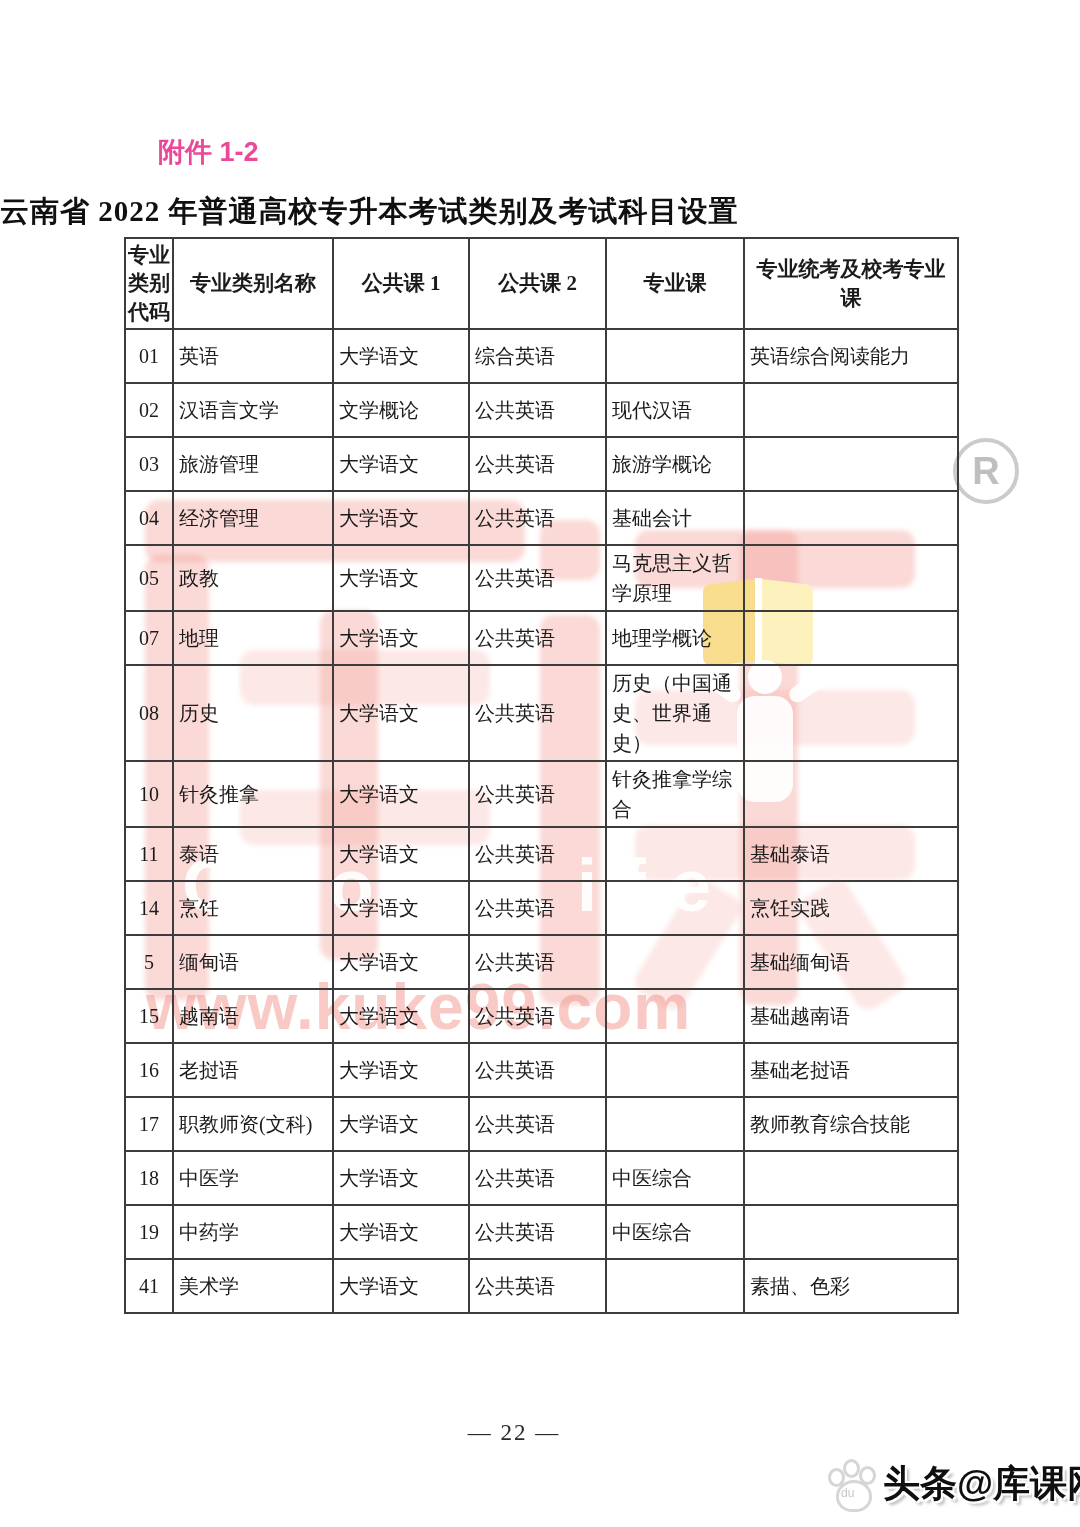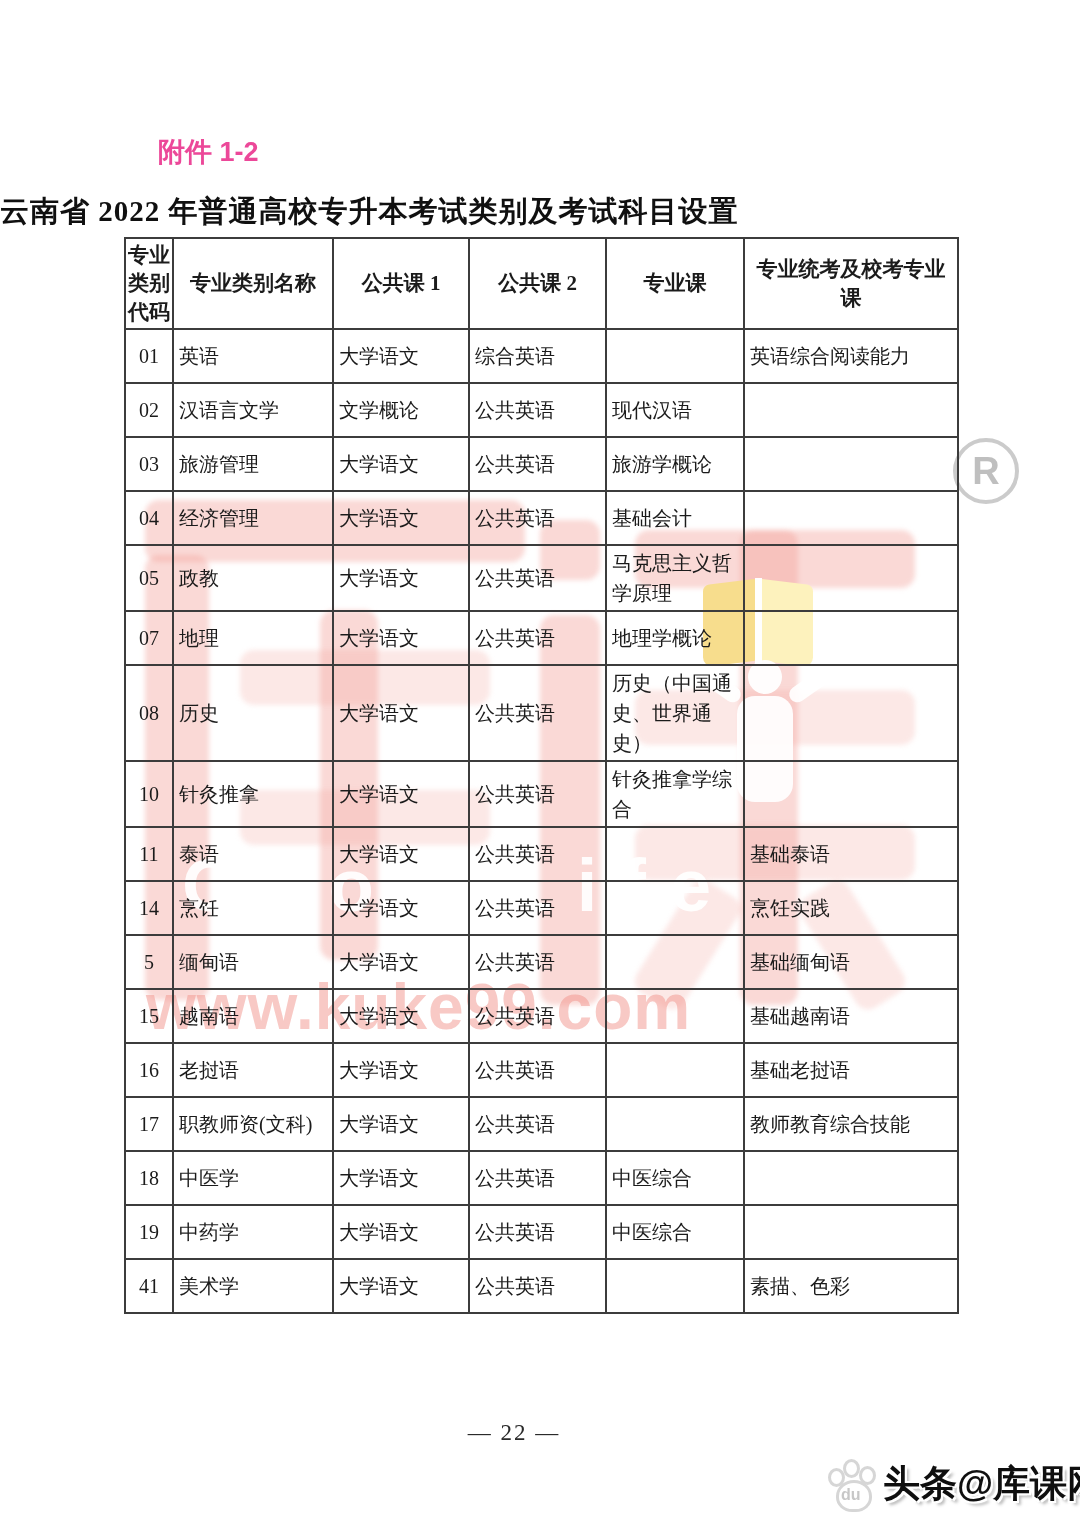--- a/index.html
+++ b/index.html
@@ -92,21 +92,21 @@
   }
   .paw-icon { position:relative; width:50px; height:52px; opacity:0.55; flex:0 0 auto; }
   .paw-icon .pad  { position:absolute; left:8px; top:22px; width:30px; height:26px; border:3px solid #b5b5b5; border-radius:50% 50% 45% 45%; background:#fff; }
   .paw-icon .toe  { position:absolute; width:11px; height:13px; border:3px solid #b5b5b5; border-radius:50%; background:#fff; }
   .paw-icon .toe.t1 { left:0px;  top:10px; }
   .paw-icon .toe.t2 { left:15px; top:1px; }
   .paw-icon .toe.t3 { left:31px; top:8px; }
   .paw-icon .du-label {
     position:absolute; left:13px; top:28px;
     font-family:"Liberation Sans","DejaVu Sans",sans-serif;
-    font-size:16px; font-weight:bold; color:#9a9a9a;
+    font-size:12px; font-weight:normal; color:#9a9a9a;
   }
   .source-text {
     font-family:"Liberation Sans","DejaVu Sans",sans-serif;
     font-size:37px; font-weight:bold; color:#0f0f0f; white-space:nowrap;
     text-shadow:-2px -2px 0 #fff, 2px -2px 0 #fff, -2px 2px 0 #fff, 2px 2px 0 #fff, 4px 4px 3px rgba(60,60,60,0.35);
   }
 </style>
 </head>
 <body>
 

